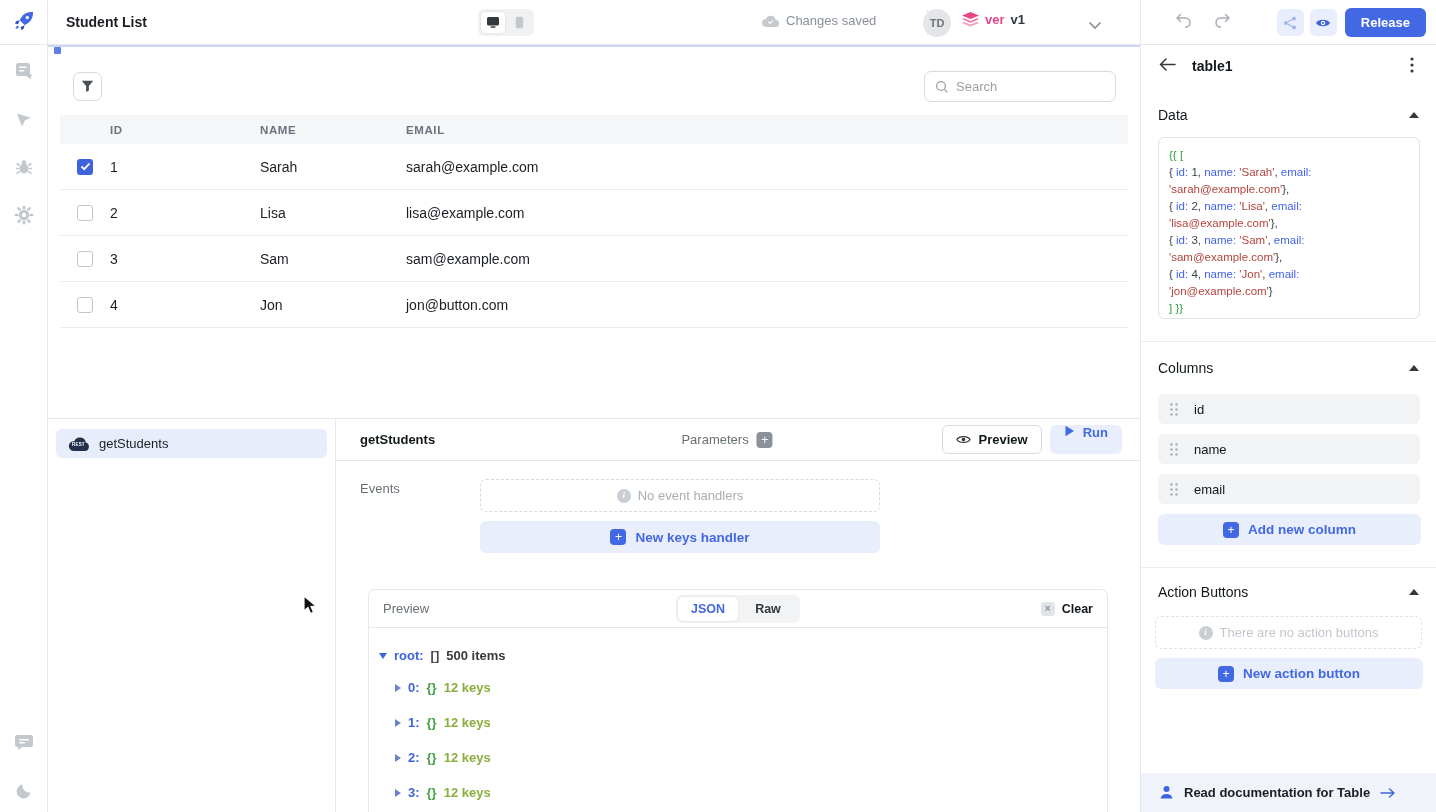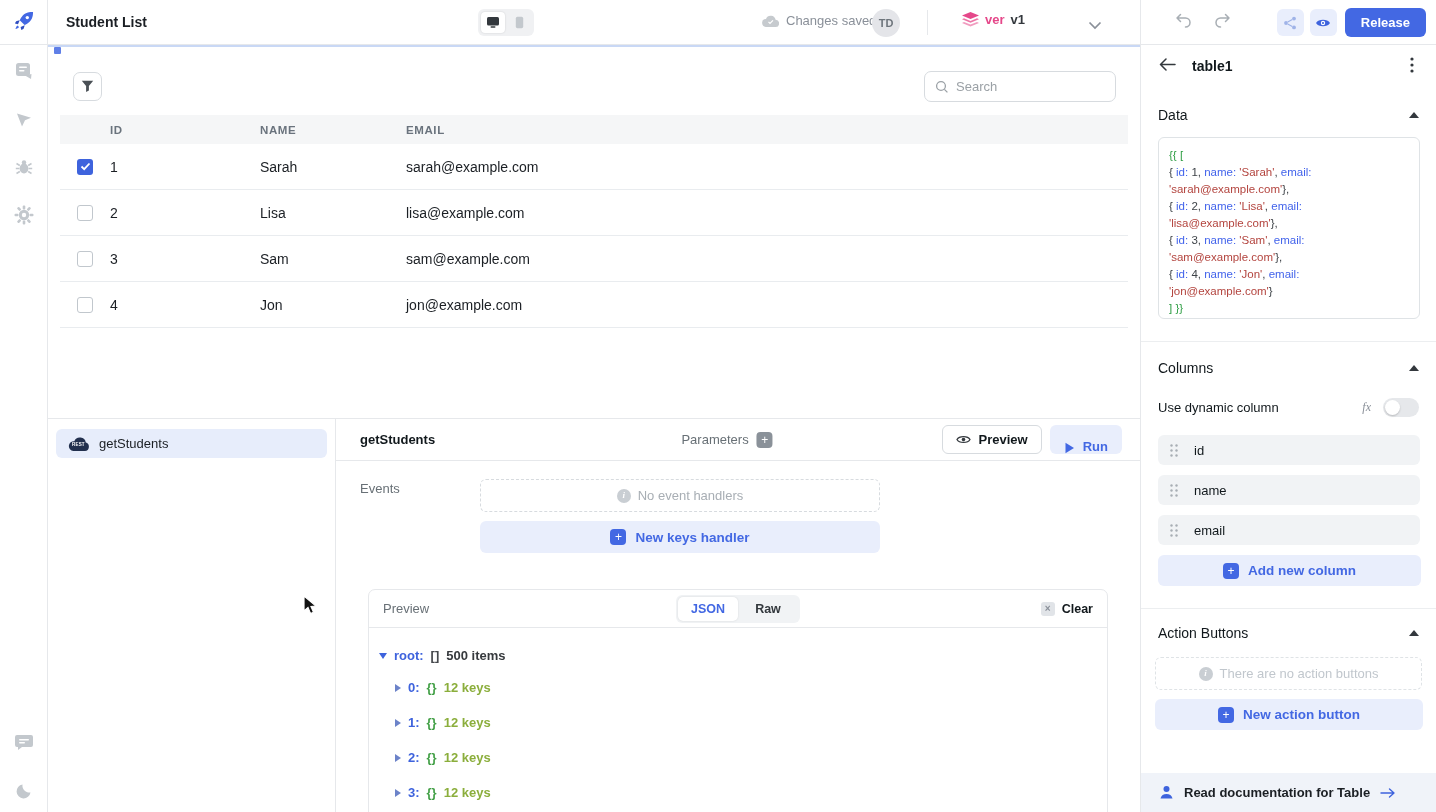--- a/index.html
+++ b/index.html
@@ -11,21 +11,21 @@
     border-bottom:1px solid #E6E8EB; z-index:30; }
   .logo-box { position:absolute; left:0; top:0; width:48px; height:45px; display:flex;
     align-items:center; justify-content:center; border-right:1px solid #E6E8EB; cursor:pointer; }
   .app-title { position:absolute; left:66px; top:14px; font-size:14px; font-weight:700; color:#1B1F24; }
   .device-toggle { position:absolute; left:478px; top:9px; height:27px; background:#F0F1F3;
     border-radius:6px; display:flex; align-items:center; padding:3px; gap:2px; }
   .device-seg { width:24px; height:21px; border-radius:4px; display:flex; align-items:center; justify-content:center; }
   .device-seg.active { background:#fff; box-shadow:0 0 2px rgba(0,0,0,.15); }
   .saved { position:absolute; left:762px; top:13px; display:flex; align-items:center; gap:7px;
     font-size:13px; color:#8A9099; }
-  .avatar { position:absolute; left:872px; top:9px; width:28px; height:28px; border-radius:50%;
+  .avatar { position:absolute; left:923px; top:9px; width:28px; height:28px; border-radius:50%;
     background:#E4E5E9; color:#6E757C; font-size:11px; font-weight:700; display:flex;
     align-items:center; justify-content:center; }
   .tb-divider { position:absolute; left:927px; top:10px; width:1px; height:25px; background:#E6E8EB; }
   .version { position:absolute; left:962px; top:12px; display:flex; align-items:center; gap:6px;
     font-size:13px; cursor:pointer; }
   .version .ver { color:#E5488A; font-weight:700; }
   .version .val { color:#33383D; font-weight:700; }
   .chev { position:absolute; left:1088px; top:16px; }
   .tb-right { position:absolute; left:1140px; top:0; width:296px; height:45px; border-left:1px solid #E6E8EB;
     display:flex; align-items:center; padding:0 10px 0 34px; }
@@ -80,21 +80,21 @@
   .qed-header { height:42px; border-bottom:1px solid #E6E8EB; display:flex; align-items:center; padding:0 18px 0 24px; position:relative; }
   .qed-title { font-size:13px; font-weight:600; color:#11181C; }
   .qed-params { position:absolute; left:50%; transform:translateX(-62%); display:flex; align-items:center; gap:8px;
     font-size:13px; color:#687076; }
   .plus-sq-gray { width:16px; height:16px; background:#8A9199; border-radius:4px; color:#fff; font-size:12px;
     display:flex; align-items:center; justify-content:center; line-height:1; cursor:pointer; }
   .qed-header .grow { flex:1; }
   .preview-btn { height:29px; padding:0 13px; background:#fff; border:1px solid #D7DBDF; border-radius:6px;
     display:flex; align-items:center; gap:8px; font-size:13px; font-weight:600; color:#11181C; cursor:pointer; font-family:inherit; }
   .run-btn { margin-left:8px; height:29px; padding:0 14px; background:#E9EEFC; border:none; border-radius:6px;
-    display:flex; align-items:flex-end; gap:8px; font-size:13px; font-weight:700; color:#4368E3; cursor:pointer; font-family:inherit; }
+    display:flex; align-items:flex-start; gap:8px; font-size:13px; font-weight:700; color:#4368E3; cursor:pointer; font-family:inherit; }
   .events-label { position:absolute; left:24px; top:62px; font-size:13px; color:#687076; }
   .no-events-box { position:absolute; left:144px; top:60px; width:400px; height:33px; border:1px dashed #D7DBDF;
     border-radius:6px; display:flex; align-items:center; justify-content:center; gap:7px; font-size:13px; color:#A8AEB4; }
   .new-event-btn { position:absolute; left:144px; top:102px; width:400px; height:32px; background:#E9EEFC;
     border:none; border-radius:6px; display:flex; align-items:center; justify-content:center; gap:9px;
     font-size:13.5px; font-weight:600; color:#4368E3; cursor:pointer; font-family:inherit; }
   .plus-sq-blue { width:16px; height:16px; background:#4368E3; border-radius:4px; color:#fff; font-size:12px;
     font-weight:400; display:flex; align-items:center; justify-content:center; line-height:1; }
 
   .preview-box { position:absolute; left:32px; top:170px; width:740px; height:240px; border:1px solid #E6E8EB;
@@ -357,21 +357,21 @@
       <div>3</div>
       <div>Sam</div>
       <div>sam@example.com</div>
     </div>
     <div class="trow tbody-row">
       <div class="cell-check">
           <span class="checkbox"></span>
         </div>
       <div>4</div>
       <div>Jon</div>
-      <div>jon@example.com</div>
+      <div>jon@button.com</div>
     </div>
   </div>
 </div>
 
 <div class="qpanel">
 
   <div class="qlist">
 
     <div class="query-item">
       <span class="rest-cloud">
@@ -500,27 +500,20 @@
       <div><span class="tok-r">'jon@example.com'</span><span class="tok-d">}</span></div>
       <div><span class="tok-g">] }}</span></div>
     </div>
 
   <div class="sec-div"></div>
 
   <div class="sec-title-row" style="margin-top:18px">
     <span class="sec-title">Columns</span>
     <span class="tri-up"></span>
   </div>
-  <div class="dyn-row">
-    <span class="dyn-label">Use dynamic column</span>
-    <span class="fx">fx</span>
-    <span class="toggle">
-        <span class="knob"></span>
-      </span>
-  </div>
 
   <div style="margin-top:18px">
     <div class="col-row">
       <svg width="8" height="13" viewBox="0 0 8 13">
           <g fill="#A8AEB4">
             <circle cx="1.5" cy="1.5" r="1.2"></circle>
             <circle cx="6.5" cy="1.5" r="1.2"></circle>
             <circle cx="1.5" cy="6.5" r="1.2"></circle>
             <circle cx="6.5" cy="6.5" r="1.2"></circle>
             <circle cx="1.5" cy="11.5" r="1.2"></circle>

